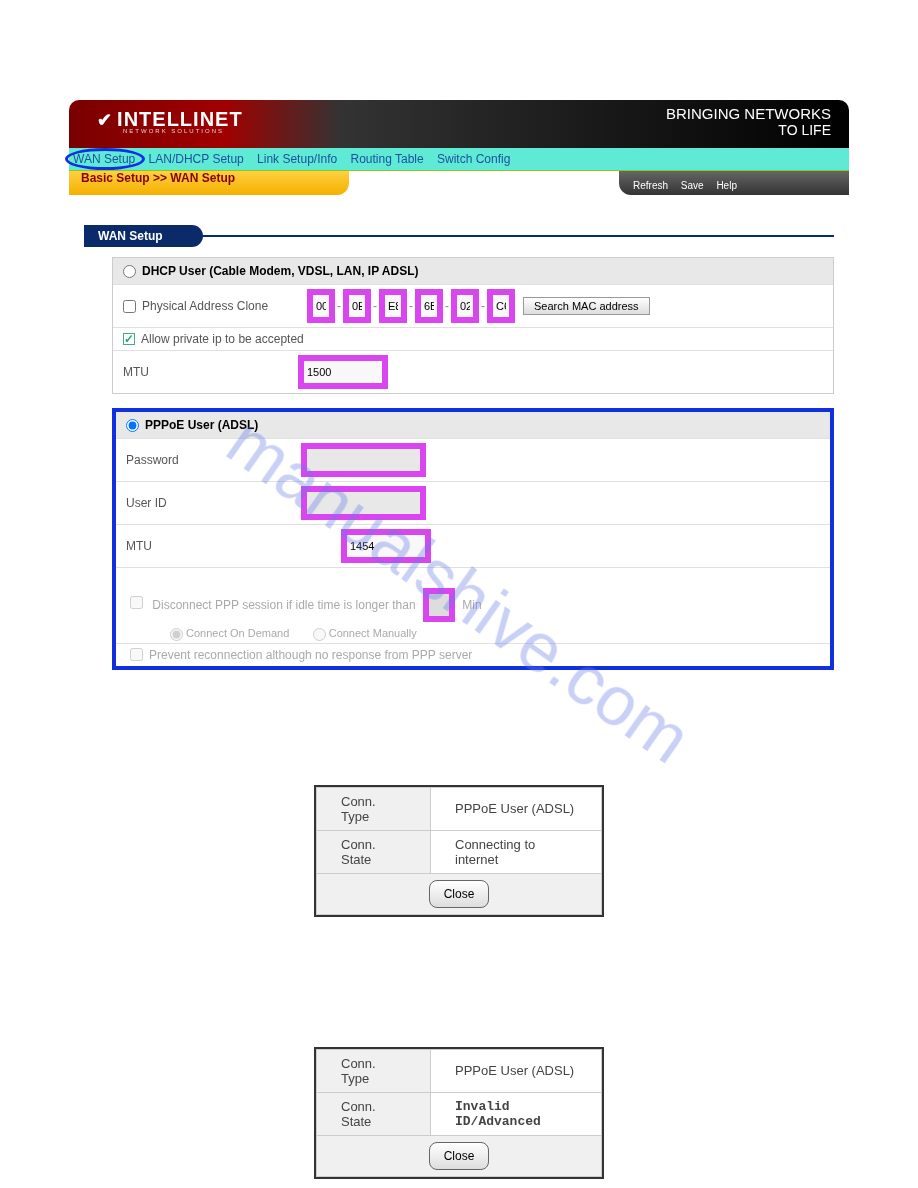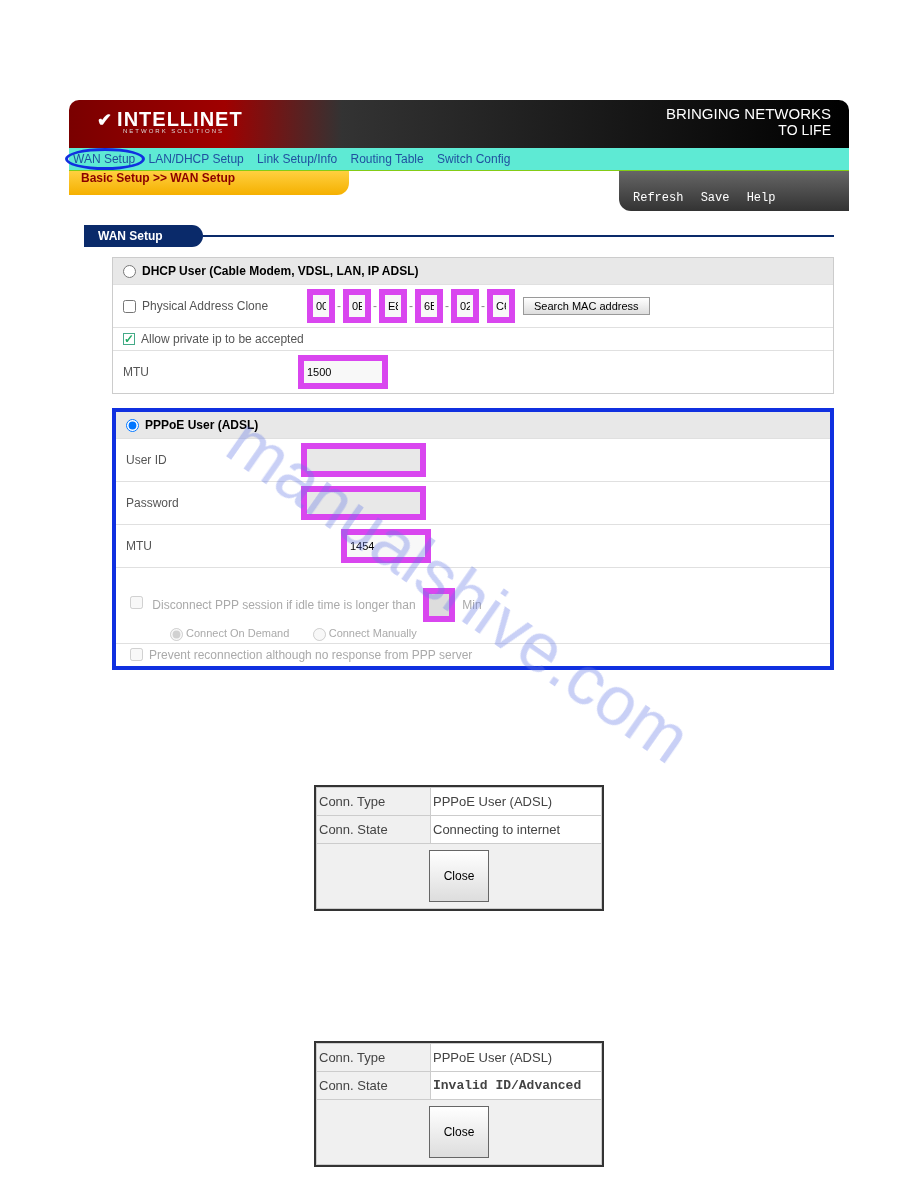--- a/index.html
+++ b/index.html
@@ -16,21 +16,21 @@
   .tabbar { background: linear-gradient(#e8e8e8, #c5c5c5); height: 30px; display: flex; align-items: flex-end; padding-left: 28px; border-bottom: 1px solid #999; }
   .tab { display: inline-block; height: 24px; line-height: 24px; padding: 0 22px; background: linear-gradient(#f5f5f5, #d8d8d8); border: 1px solid #999; border-bottom: none; border-radius: 6px 6px 0 0; color: #666; font-size: 12px; margin-right: 10px; cursor: pointer; }
   .tab.active { background: linear-gradient(#fff, #e8e8e8); font-weight: bold; color: #333; }
 
   .subnav { background: #5eead4; padding: 4px 4px; border-bottom: 1px solid #84cc16; font-size: 12px; }
   .subnav span { color: #2050a0; margin-right: 10px; cursor: pointer; }
 
   .breadcrumb-row { display: flex; height: 24px; align-items: stretch; background: #fff; }
   .breadcrumb { background: linear-gradient(#ffd040, #f5b000); color: #8a0000; font-weight: bold; font-size: 12px; padding: 0 30px 4px 12px; border-radius: 0 0 12px 0; flex: 0 0 auto; width: 280px; }
   .spacer { flex: 1; }
-  .actions { background: linear-gradient(#666, #333); color: #fff; font-size: 12px; padding: 20px 14px; border-radius: 0 0 0 12px; width: 230px; text-align: left; font-family: Liberation Mono, monospace; }
+  .actions { background: linear-gradient(#666, #333); color: #fff; font-size: 10px; padding: 9px 14px; border-radius: 0 0 0 12px; width: 230px; text-align: left; }
   .actions span { margin-right: 10px; cursor: pointer; }
 
   .content { background: #fff; padding: 30px 15px 15px; }
   .section-title-wrap { display: flex; align-items: center; margin-bottom: 10px; }
   .section-title { background: #0a2a6a; color: #fff; font-weight: bold; font-size: 12px; padding: 4px 40px 4px 14px; border-radius: 0 14px 14px 0; }
   .section-line { flex: 1; height: 2px; background: #0a2a6a; }
 
   .form-box { border: 1px solid #ccc; margin-left: 28px; }
   .form-header { background: #e8e8e8; padding: 6px 10px; font-weight: bold; font-size: 12px; display: flex; align-items: center; }
   .form-header input[type=radio] { margin-right: 6px; }
@@ -48,24 +48,24 @@
   .disabled-text { color: #aaa; }
   .radio-inline { margin-left: 20px; font-size: 11px; }
   .radio-inline input { margin-right: 3px; vertical-align: middle; }
   .small-input { width: 32px; }
 
   .oval1, .oval2 { position: absolute; border: 3px solid #1030e0; border-radius: 50%; pointer-events: none; }
   .rel { position: relative; }
 
   .dialog { width: 290px; margin: 100px auto 0; border: 2px solid #333; background: #fff; }
   .dialog table { width: 100%; border-collapse: collapse; }
-  .dialog td { border: 1px solid #ccc; padding: 6px 2px; font-size: 13px; color: #444; }
+  .dialog td { border: 1px solid #ccc; padding: 6px 24px; font-size: 13px; color: #444; }
   .dialog td:first-child { background: #f0f0f0; width: 40%; }
   .dialog .btn-row { text-align: center; padding: 6px; }
-  .dialog button { background: linear-gradient(#fff, #ddd); border: 1px solid #666; padding: 18px 14px; font-size: 12px; cursor: pointer; border-radius: 0; }
+  .dialog button { background: linear-gradient(#fff, #ddd); border: 1px solid #666; padding: 6px 14px; font-size: 12px; cursor: pointer; border-radius: 8px; }
   .mono { font-family: "Courier New", monospace; font-weight: bold; }
 
   .watermark { position: fixed; left: 50%; top: 50%; transform: translate(-50%, -55%) rotate(35deg); font-size: 70px; color: rgba(100, 120, 230, 0.35); font-weight: 400; pointer-events: none; z-index: 9999; white-space: nowrap; }
 </style>
 </head>
 <body>
 
 <div class="watermark">manualshive.com</div>
 
 <div class="page rel">
@@ -132,25 +132,25 @@
         <input type="text" style="width: 90px;" value="1500">
       </div>
     </div>
 
     <div class="form-box blue-box">
       <div class="form-header">
         <input type="radio" name="wan" checked="" style="">
         <span>PPPoE User (ADSL)</span>
       </div>
       <div class="form-row">
+        <span class="label">Password</span>
+        <input type="text" style="width: 125px; background: rgb(232, 232, 232);">
+      </div>
+      <div class="form-row">
         <span class="label">User ID</span>
-        <input type="text" style="width: 125px; background: rgb(232, 232, 232);">
-      </div>
-      <div class="form-row">
-        <span class="label">Password</span>
         <input type="text" style="width: 125px; background: rgb(232, 232, 232);">
       </div>
       <div class="form-row">
         <span class="label">MTU</span>
         <input type="text" style="width: 90px; margin-left: 40px;" value="1454">
       </div>
       <div class="form-row disabled-text" style="display:block; padding:20px 10px 2px;">
         <input type="checkbox" disabled="" style="margin-left: 4px;">
         <span>Disconnect PPP session if idle time is longer than</span>
         <input type="text" class="small-input" disabled="" style="background: rgb(221, 221, 221); margin: 0px 4px;" value="">

